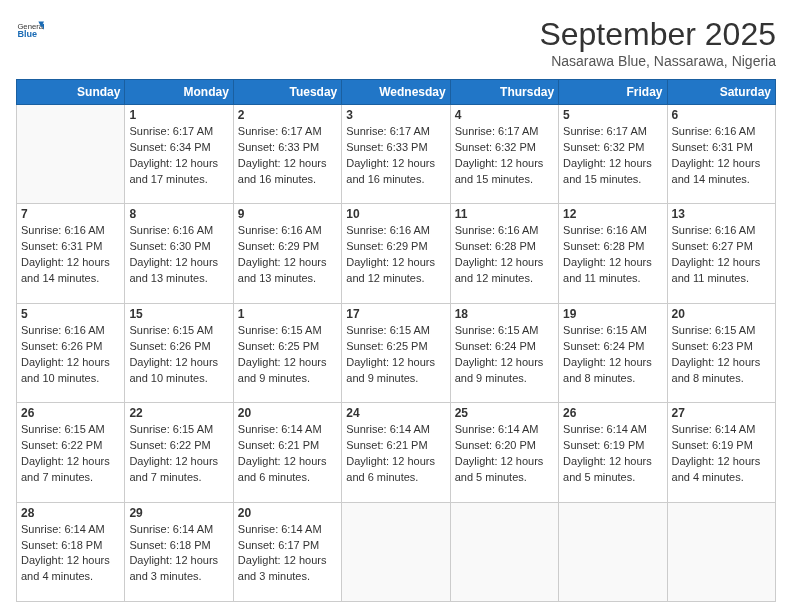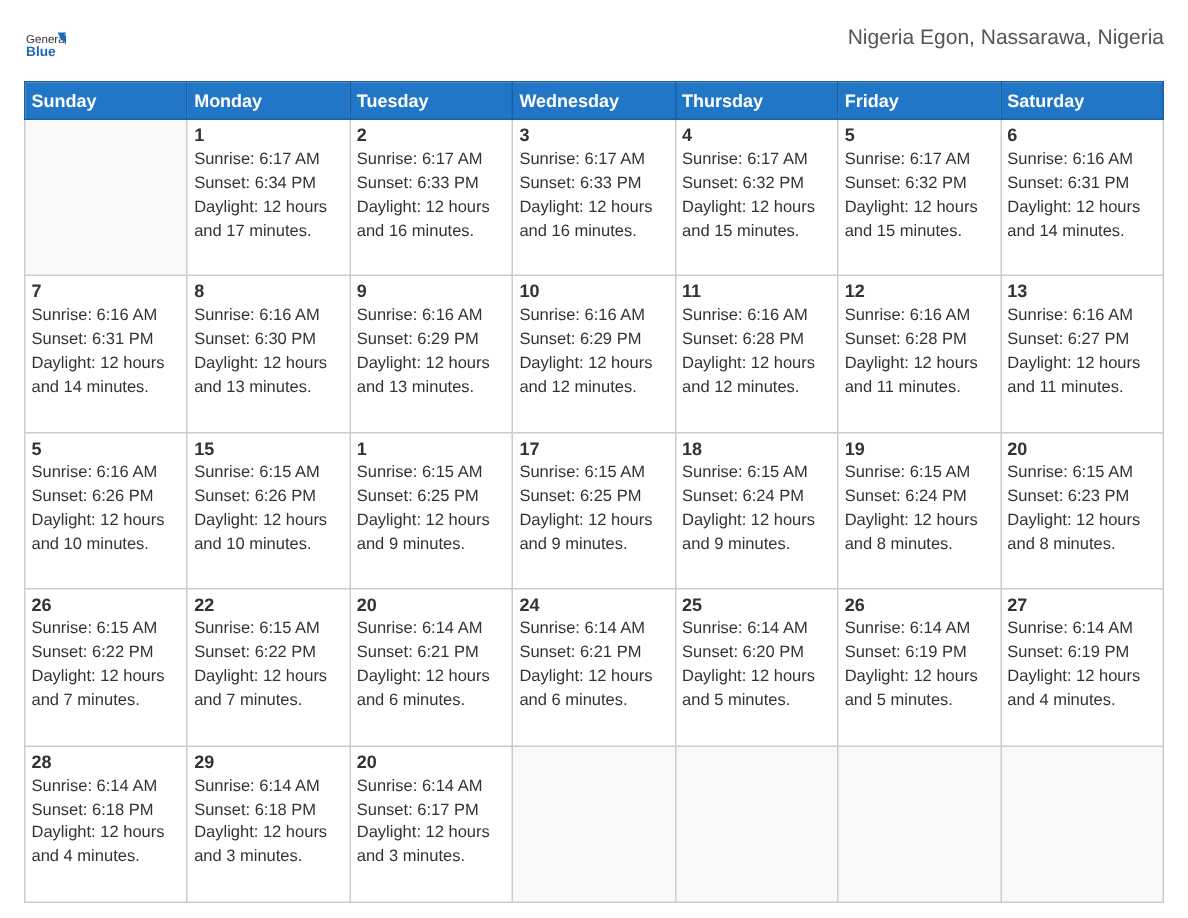--- a/index.html
+++ b/index.html
@@ -50,21 +50,21 @@
       border-collapse: collapse;
       width: 100%;
       table-layout: fixed;
     }
     .calendar th {
       background: #2176c7;
       color: #fff;
       font-size: 12px;
       font-weight: bold;
       padding: 5px 4px;
-      text-align: left;
+      text-align: right;
       border: 1px solid #1a5fa0;
     }
     .calendar td {
       border: 1px solid #ccc;
       vertical-align: top;
       padding: 3px 4px;
       font-size: 9.5px;
       color: #333;
       height: 82px;
     }
@@ -93,21 +93,22 @@
   <div class="header">
     <div class="logo">
       <svg class="logo-icon" viewBox="0 0 40 40" xmlns="http://www.w3.org/2000/svg">
         <text x="2" y="18" font-size="11" fill="#333" font-family="Arial">General</text>
         <text x="2" y="30" font-size="13" fill="#1a6bb5" font-weight="bold" font-family="Arial">Blue</text>
         <polygon points="32,8 40,8 36,16" fill="#1a6bb5"></polygon>
         <polygon points="36,12 44,10 40,20" fill="#1a6bb5"></polygon>
       </svg>
     </div>
     <div class="title-section">
-      <div class="subtitle">Nigeria Egon, Nassarawa, Nigeria</div>
+      <div class="month-title">September 2025</div>
+      <div class="subtitle">Nasarawa Blue, Nassarawa, Nigeria</div>
     </div>
   </div>
 
   <table class="calendar">
     <thead>
       <tr>
       <th>Sunday</th>
           <th>Monday</th>
           <th>Tuesday</th>
           <th>Wednesday</th>

